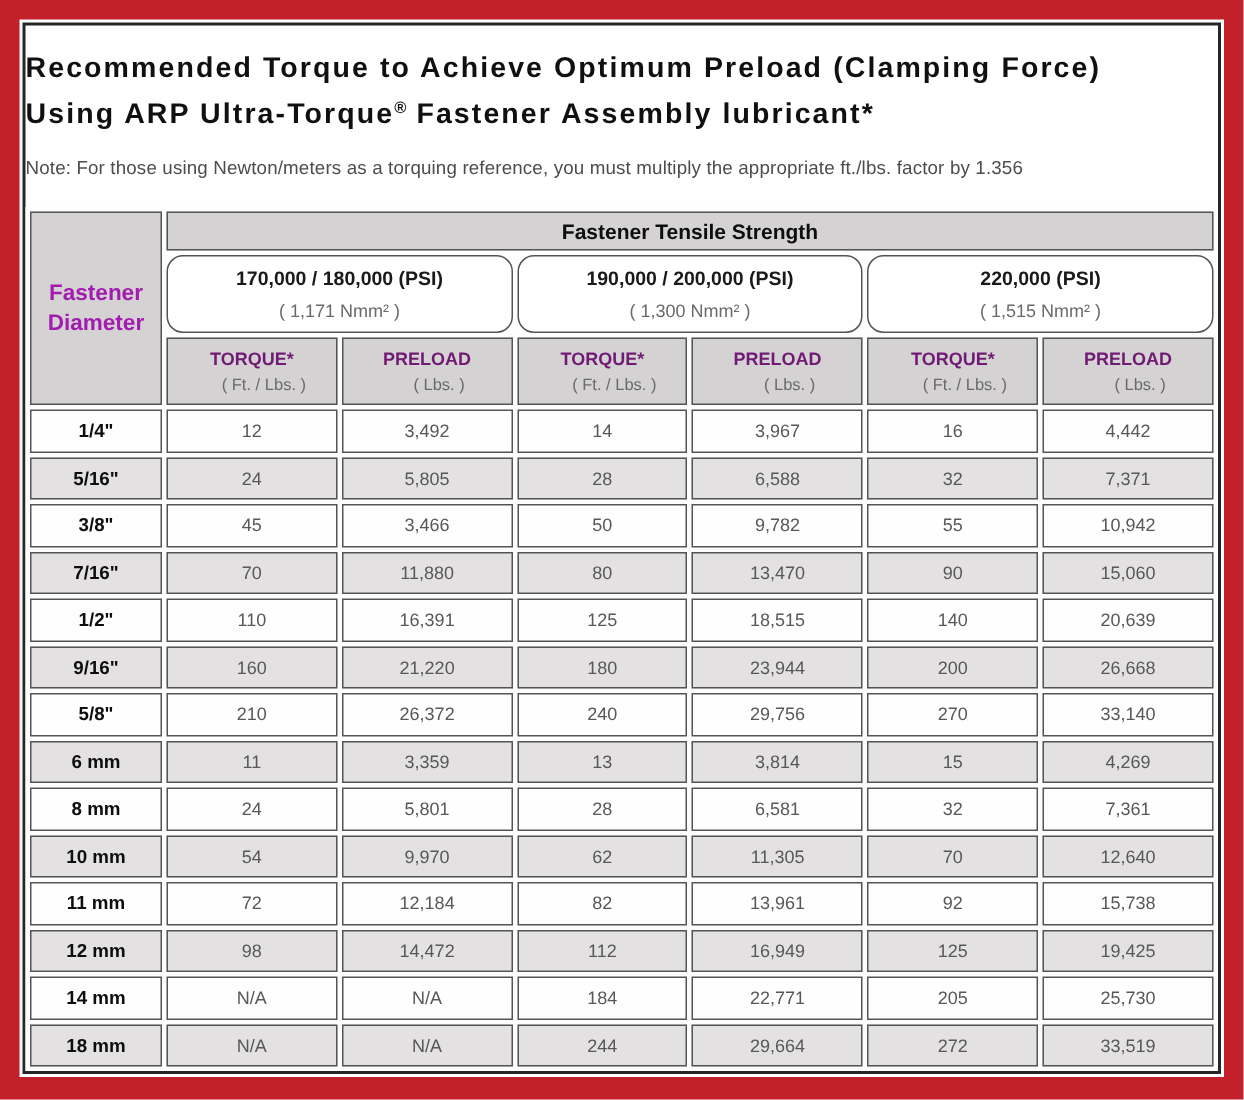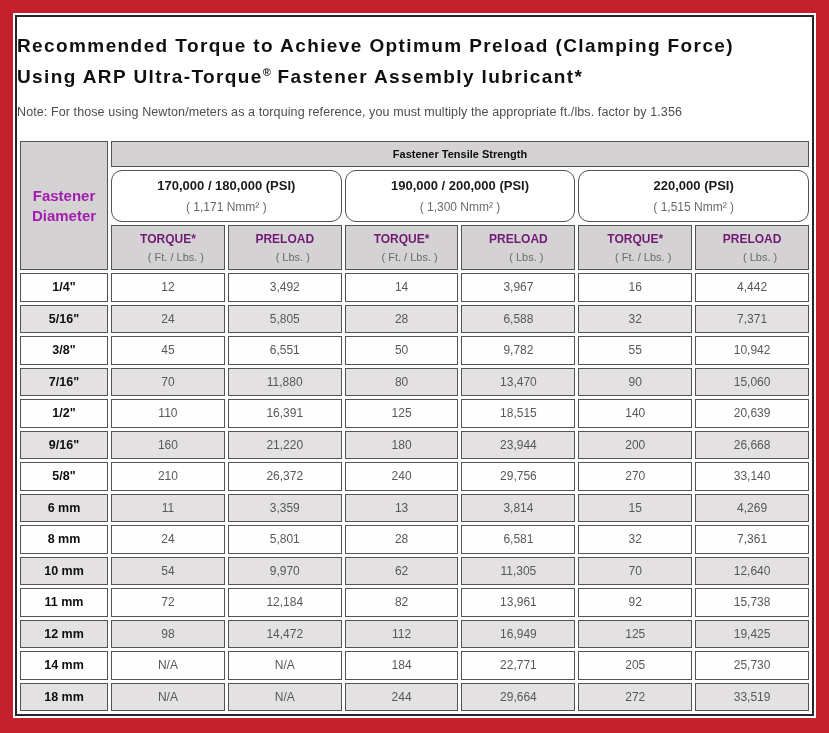--- a/index.html
+++ b/index.html
@@ -76,21 +76,21 @@
     vertical-align: bottom;
     font-weight: bold;
     font-size: 15px;
     color: #a21caf;
     line-height: 20px;
     padding: 0 6px 10px 6px;
   }
   .tensile-cell {
     background: var(--header-gray);
     font-weight: bold;
-    font-size: 11px;
+    font-size: 14px;
     color: #0e0e0e;
     height: 26px;
   }
   .psi-cell {
     background: #ffffff;
     height: 52px;
     border-radius: 11px;
   }
   .psi-label {
     font-weight: bold;
@@ -218,21 +218,21 @@
             <td class="val-cell">24</td>
             <td class="val-cell">5,805</td>
             <td class="val-cell">28</td>
             <td class="val-cell">6,588</td>
             <td class="val-cell">32</td>
             <td class="val-cell">7,371</td>
           </tr>
           <tr>
             <td class="dia-cell">3/8"</td>
             <td class="val-cell">45</td>
-            <td class="val-cell">6,551</td>
+            <td class="val-cell">3,466</td>
             <td class="val-cell">50</td>
             <td class="val-cell">9,782</td>
             <td class="val-cell">55</td>
             <td class="val-cell">10,942</td>
           </tr>
           <tr class="striped">
             <td class="dia-cell">7/16"</td>
             <td class="val-cell">70</td>
             <td class="val-cell">11,880</td>
             <td class="val-cell">80</td>

